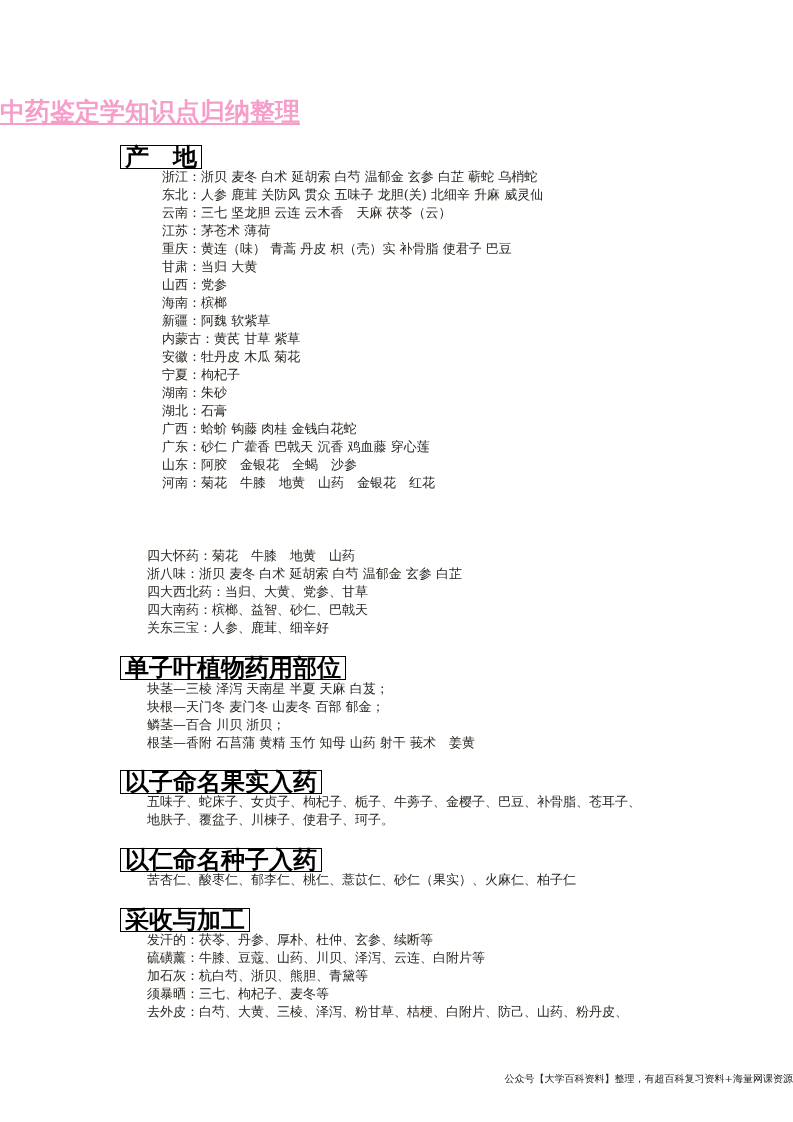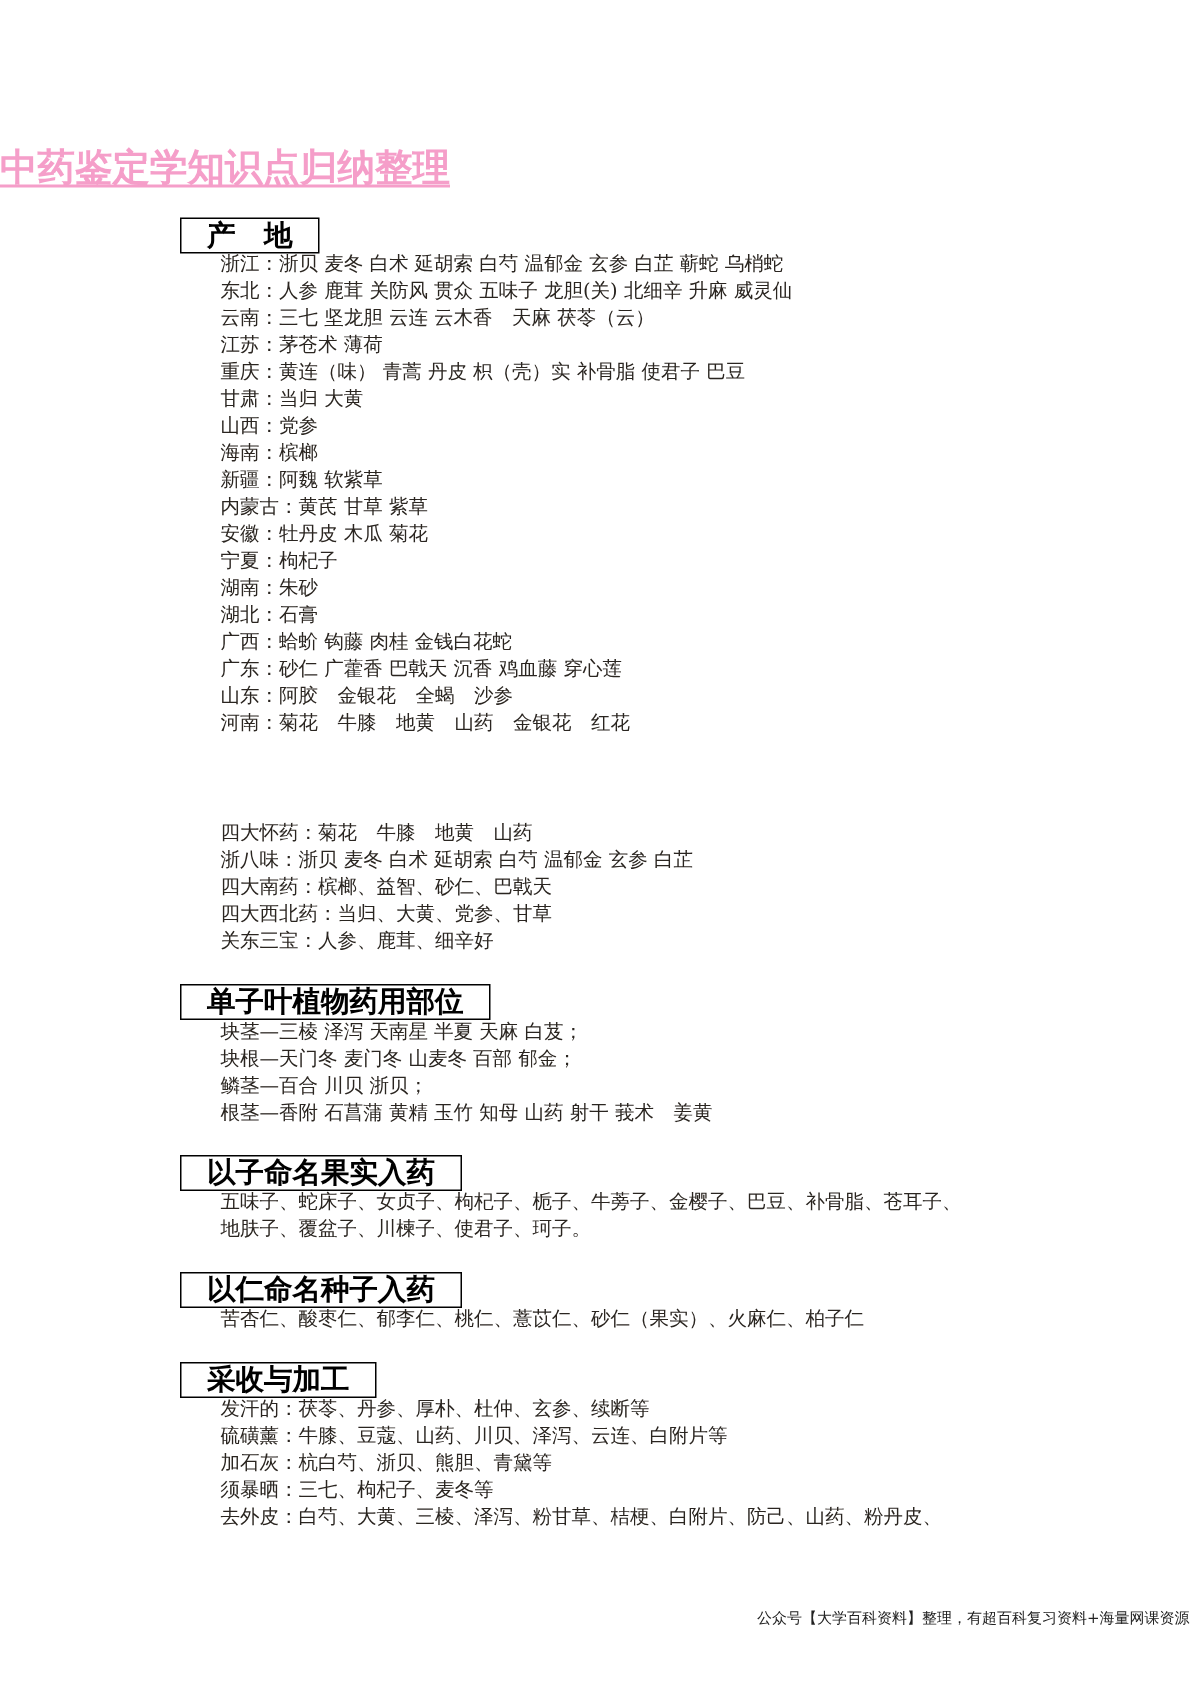--- a/index.html
+++ b/index.html
@@ -3,33 +3,33 @@
 <meta charset="utf-8">
 <style>
   html, body { margin: 0; padding: 0; background: #ffffff; }
   body { width: 793px; height: 1122px; position: relative; overflow: hidden;
          font-family: "DejaVu Serif", "Liberation Serif", serif; color: #222; }
   .title { position: absolute; top: 96px; left: 0; width: 793px; text-align: left;
            font-family: "DejaVu Sans", "Liberation Sans", sans-serif; font-weight: bold;
            font-size: 25px; color: #f59ec9; letter-spacing: 0px; line-height: 32px; }
   .title span { text-decoration: underline; text-decoration-thickness: 2px; text-underline-offset: 3px; }
   .heading { position: absolute; left: 120px; font-family: "DejaVu Sans", "Liberation Sans", sans-serif;
-             font-weight: bold; font-size: 19px; color: #000; border: 1.5px solid #000;
-             padding: 0 17px; line-height: 22px; height: 22px; white-space: nowrap; }
+             font-weight: bold; font-size: 24px; color: #000; border: 1.5px solid #000;
+             padding: 0 4px; line-height: 22px; height: 22px; white-space: nowrap; }
   .lines { position: absolute; left: 147px; font-size: 13px; line-height: 18px; color: #2a2520; }
   .line { white-space: pre; height: 18px; }
   .footer { position: absolute; top: 1072px; left: 0; width: 793px; text-align: right; font-size: 10px; color: #222; }
 </style>
 </head>
 <body>
 
 <div class="title"><span>中药鉴定学知识点归纳整理</span></div>
 
 <div class="heading" style="top:145px;">产　地</div>
-<div class="lines" style="top:168px;">
+<div class="lines" style="top:168px;margin-left:15px;">
   <div class="line">浙江：浙贝 麦冬 白术 延胡索 白芍 温郁金 玄参 白芷 蕲蛇 乌梢蛇</div>
   <div class="line">东北：人参 鹿茸 关防风 贯众 五味子 龙胆(关) 北细辛 升麻 威灵仙</div>
   <div class="line">云南：三七 坚龙胆 云连 云木香　天麻 茯苓（云）</div>
   <div class="line">江苏：茅苍术 薄荷</div>
   <div class="line">重庆：黄连（味） 青蒿 丹皮 枳（壳）实 补骨脂 使君子 巴豆</div>
   <div class="line">甘肃：当归 大黄</div>
   <div class="line">山西：党参</div>
   <div class="line">海南：槟榔</div>
   <div class="line">新疆：阿魏 软紫草</div>
   <div class="line">内蒙古：黄芪 甘草 紫草</div>
@@ -38,22 +38,22 @@
   <div class="line">湖南：朱砂</div>
   <div class="line">湖北：石膏</div>
   <div class="line">广西：蛤蚧 钩藤 肉桂 金钱白花蛇</div>
   <div class="line">广东：砂仁 广藿香 巴戟天 沉香 鸡血藤 穿心莲</div>
   <div class="line">山东：阿胶　金银花　全蝎　沙参</div>
   <div class="line">河南：菊花　牛膝　地黄　山药　金银花　红花</div>
 </div>
 <div class="lines" style="top:547px;">
   <div class="line">四大怀药：菊花　牛膝　地黄　山药</div>
   <div class="line">浙八味：浙贝 麦冬 白术 延胡索 白芍 温郁金 玄参 白芷</div>
+  <div class="line">四大西北药：当归、大黄、党参、甘草</div>
   <div class="line">四大南药：槟榔、益智、砂仁、巴戟天</div>
-  <div class="line">四大西北药：当归、大黄、党参、甘草</div>
   <div class="line">关东三宝：人参、鹿茸、细辛好</div>
 </div>
 
 <div class="heading" style="top:656px;">单子叶植物药用部位</div>
 <div class="lines" style="top:680px;">
   <div class="line">块茎—三棱 泽泻 天南星 半夏 天麻 白芨；</div>
   <div class="line">块根—天门冬 麦门冬 山麦冬 百部 郁金；</div>
   <div class="line">鳞茎—百合 川贝 浙贝；</div>
   <div class="line">根茎—香附 石菖蒲 黄精 玉竹 知母 山药 射干 莪术　姜黄</div>
 </div>

